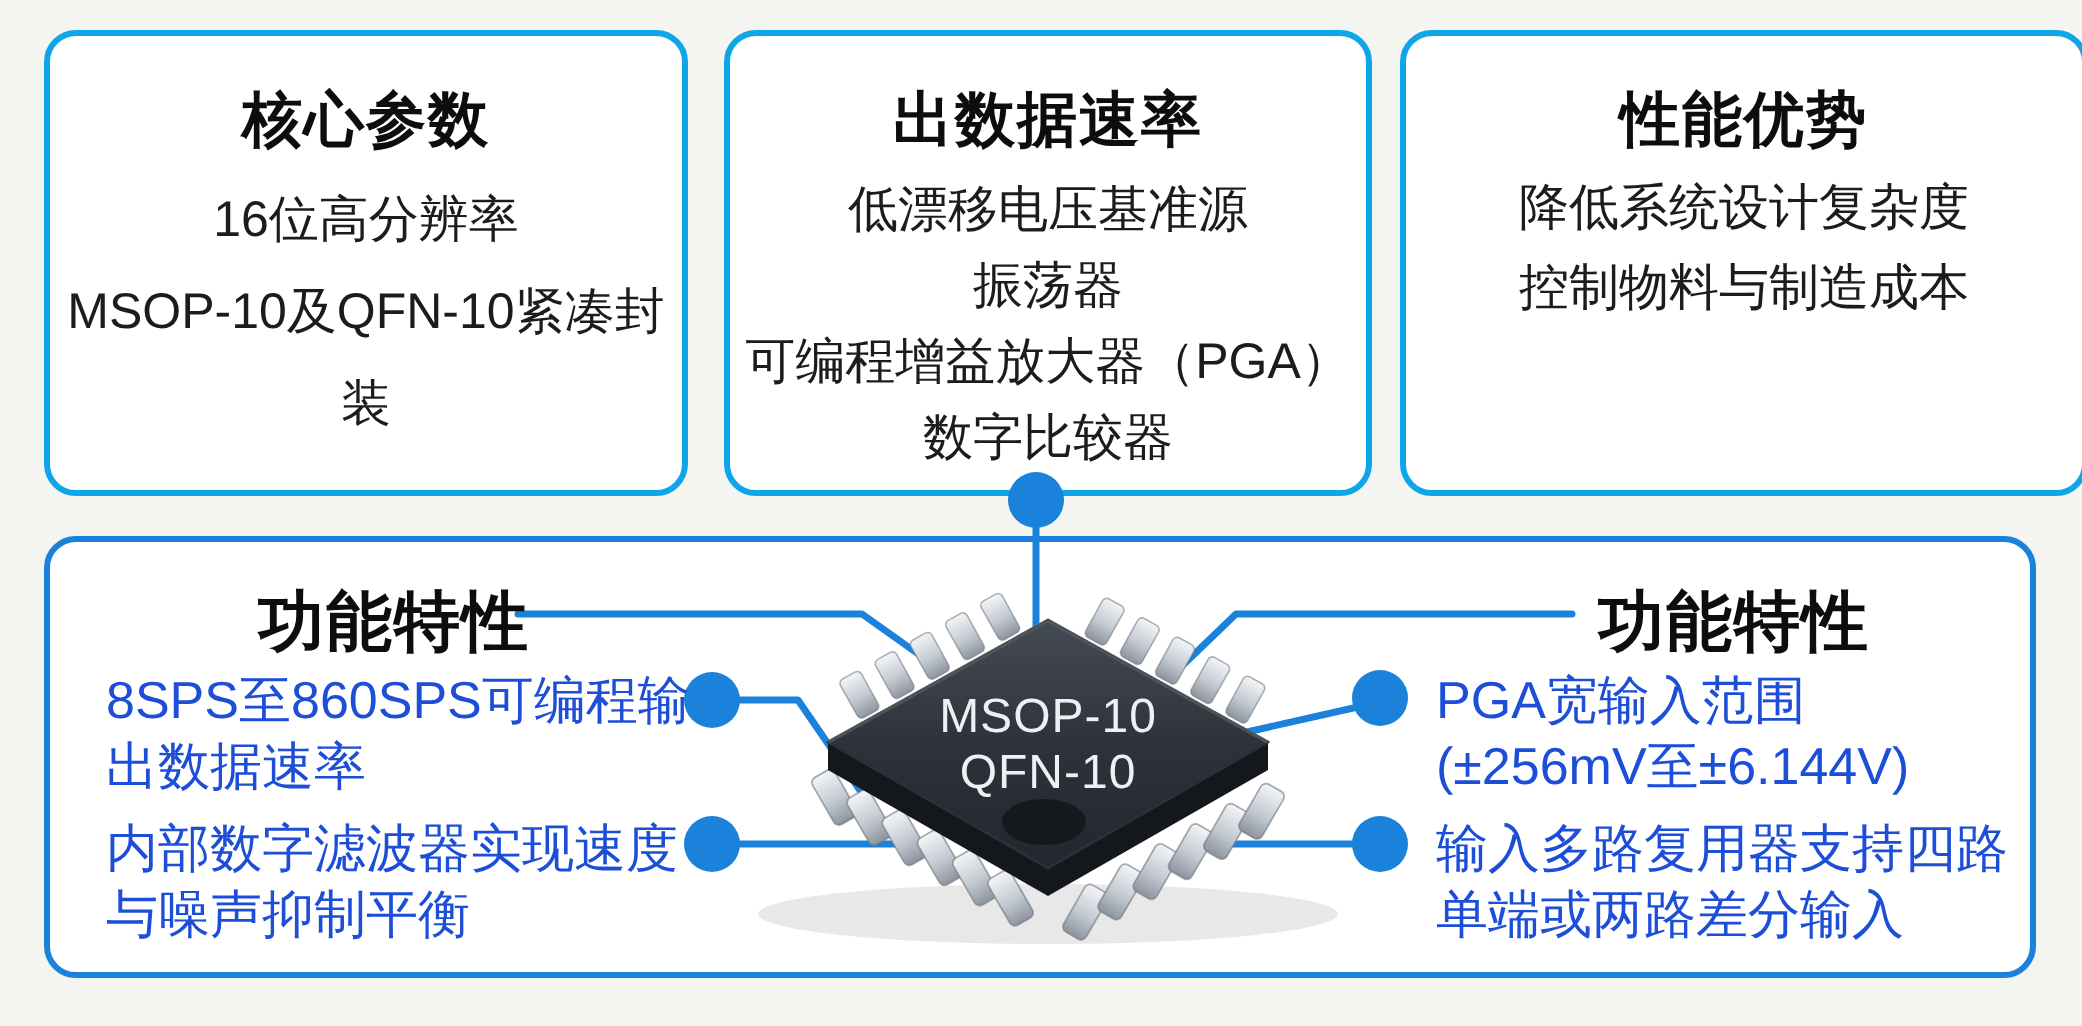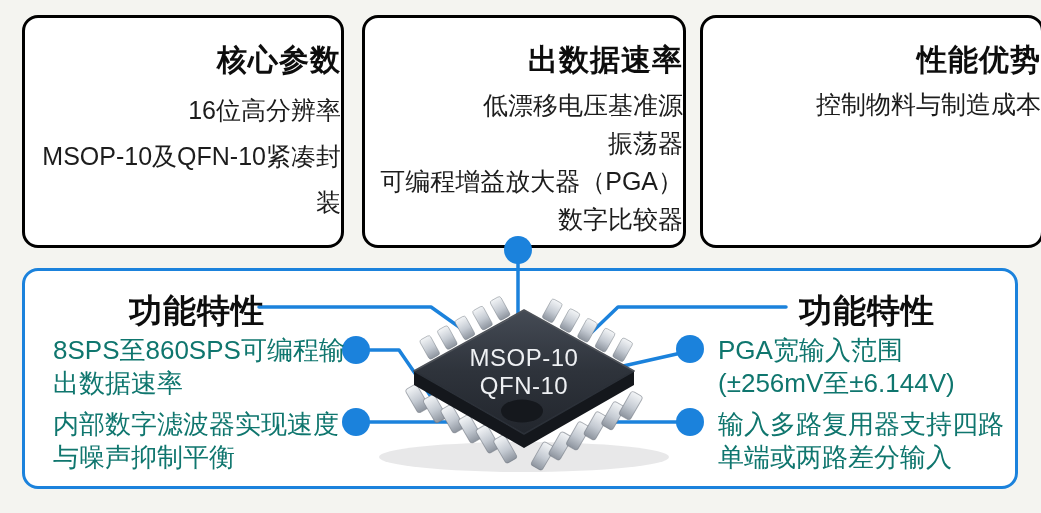--- a/index.html
+++ b/index.html
@@ -5,22 +5,22 @@
   html,body{margin:0;padding:0;}
   body{
     width:1041px;height:513px;position:relative;overflow:hidden;
     background:radial-gradient(ellipse at 50% 40%, #fafaf8 0%, #f3f3ef 70%, #ededé8 100%);
     background-color:#f4f4f0;
     font-family:"Liberation Sans","DejaVu Sans",sans-serif;
     color:#141414;
   }
   .card{
     position:absolute;top:15px;height:233px;box-sizing:border-box;
-    background:#ffffff;border:3px solid #000000;border-radius:16px;
-    text-align:right;z-index:1;
+    background:#ffffff;border:3px solid #0ea5e9;border-radius:16px;
+    text-align:center;z-index:1;
   }
   #card-1{left:22px;width:322px;}
   #card-2{left:362px;width:324px;}
   #card-3{left:700px;width:344px;}
   .card-title{font-size:30px;font-weight:700;color:#0d0d0d;margin-top:22px;letter-spacing:1px;}
   .card-items{font-size:25px;color:#1c1c1c;}
   #card-1 .card-items{margin-top:6px;}
   #card-1 .card-items div{line-height:46px;}
   #card-2 .card-items{margin-top:5px;}
   #card-2 .card-items div{line-height:38px;}
@@ -32,21 +32,21 @@
     background:#ffffff;border:3px solid #1b82dc;border-radius:16px;z-index:1;
   }
   .overlay-svg{position:absolute;left:0;top:0;z-index:2;pointer-events:none;}
 
   .panel-title{
     position:absolute;font-size:33px;font-weight:700;color:#0d0d0d;z-index:3;letter-spacing:1px;
   }
   #panel-title-left{left:129px;top:289px;}
   #panel-title-right{left:799px;top:289px;}
   .callout{
-    position:absolute;font-size:26px;color:#0f766e;line-height:33px;z-index:3;
+    position:absolute;font-size:26px;color:#1d4ed8;line-height:33px;z-index:3;
   }
   #callout-l1{left:53px;top:334px;}
   #callout-l2{left:53px;top:408px;}
   #callout-r1{left:718px;top:334px;}
   #callout-r2{left:718px;top:408px;}
 </style>
 </head>
 <body>
 
 <div class="card" id="card-1">
@@ -63,20 +63,21 @@
     <div>低漂移电压基准源</div>
     <div>振荡器</div>
     <div>可编程增益放大器（PGA）</div>
     <div>数字比较器</div>
   </div>
 </div>
 
 <div class="card" id="card-3">
   <div class="card-title">性能优势</div>
   <div class="card-items">
+    <div>降低系统设计复杂度</div>
     <div>控制物料与制造成本</div>
   </div>
 </div>
 
 <div class="panel"></div>
 
 <svg class="overlay-svg" width="1041" height="513" viewBox="0 0 1041 513">
   <defs>
     <linearGradient id="chipTop" x1="0" y1="0" x2="0" y2="1">
       <stop offset="0" stop-color="#454b55"></stop>

